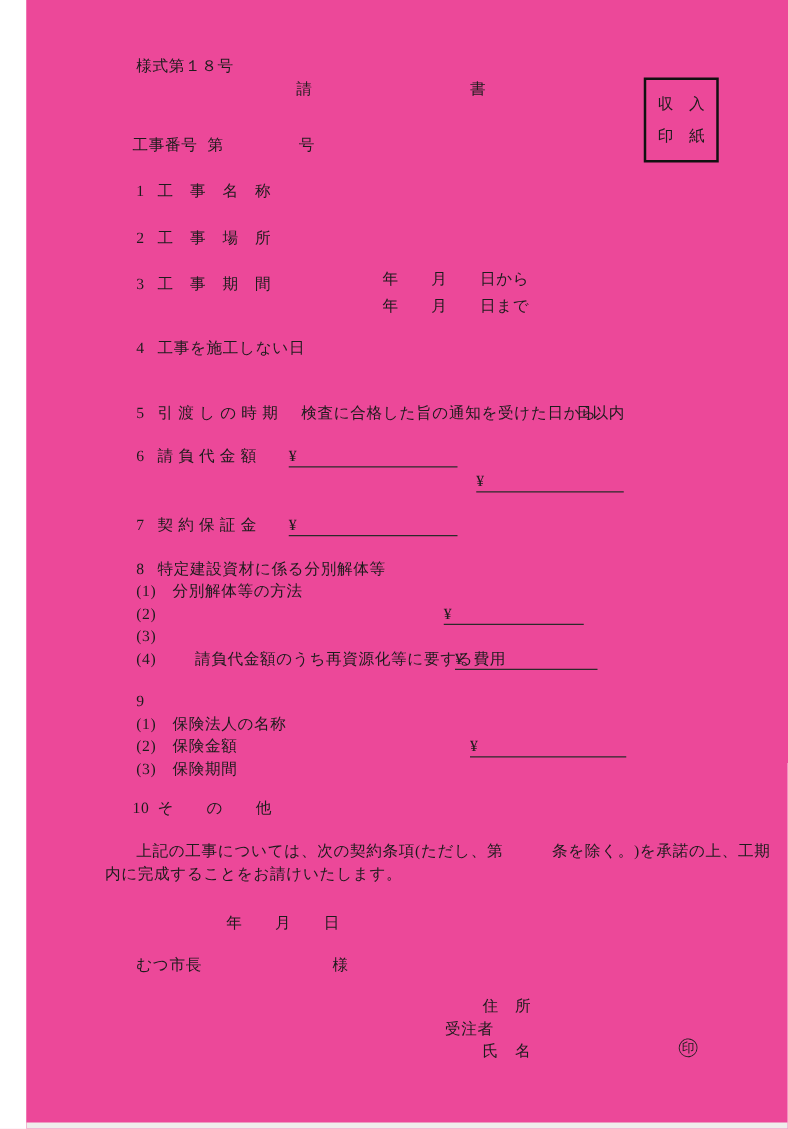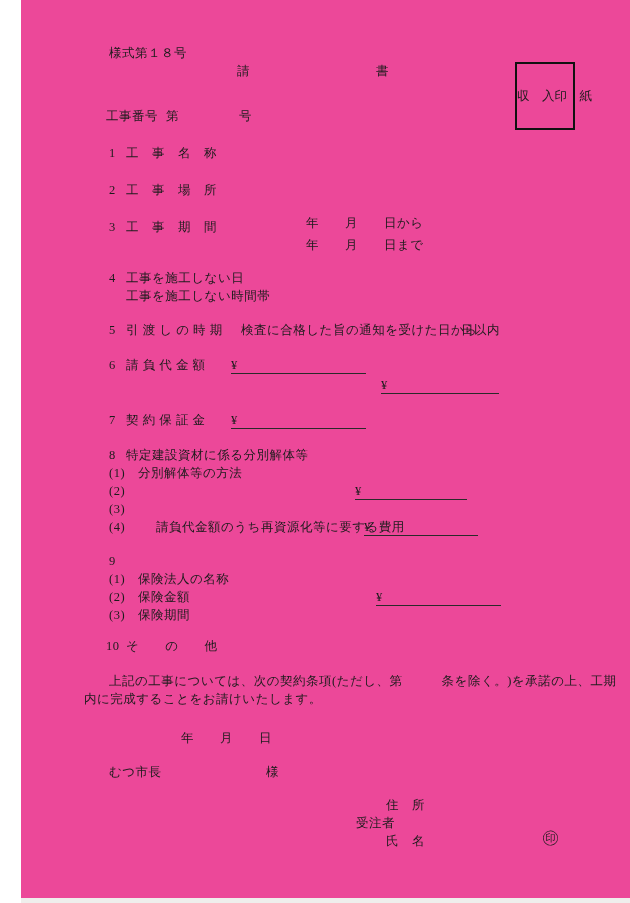--- a/index.html
+++ b/index.html
@@ -25,21 +25,21 @@
     border-bottom:1px solid #2a2a2a;
     font-size:12.5px;
     line-height:16px;
     white-space:pre;
   }
   .stamp {
     position:absolute;
     left:494px; top:62px;
     width:56px; height:64px;
     border:2px solid #111;
-    display:flex; flex-direction:row;
+    display:flex; flex-direction:column;
     justify-content:space-evenly; align-items:center;
   }
   .stamp span { font-size:12.5px; line-height:14px; white-space:pre; }
   .seal { font-size:17px; line-height:18px; }
   .page-edge {
     position:absolute; left:0; bottom:0; width:100%; height:5px;
     background:#efeeec;
   }
 </style>
 </head>
@@ -66,21 +66,20 @@
   <span class="t" style="left:88px;top:182px">2</span>
   <span class="t" style="left:105px;top:182px">工　事　場　所</span>
 
   <span class="t" style="left:88px;top:219px">3</span>
   <span class="t" style="left:105px;top:219px">工　事　期　間</span>
   <span class="t" style="left:285px;top:215px">年　　月　　日から</span>
   <span class="t" style="left:285px;top:237px">年　　月　　日まで</span>
 
   <span class="t" style="left:88px;top:270px">4</span>
   <span class="t" style="left:105px;top:270px">工事を施工しない日</span>
-  <span class="t" style="left:105px;top:288px">工事を施工しない時間帯</span>
 
   <span class="t" style="left:88px;top:322px">5</span>
   <span class="t" style="left:105px;top:322px">引 渡 し の 時 期</span>
   <span class="t" style="left:220px;top:322px">検査に合格した旨の通知を受けた日から</span>
   <span class="t" style="left:440px;top:322px">日以内</span>
 
   <span class="t" style="left:88px;top:357px">6</span>
   <span class="t" style="left:105px;top:357px">請 負 代 金 額</span>
   <span class="field" style="left:210px;top:357px;width:135px"><span>¥</span></span>
   <span class="field" style="left:360px;top:377px;width:118px"><span>¥</span></span>

